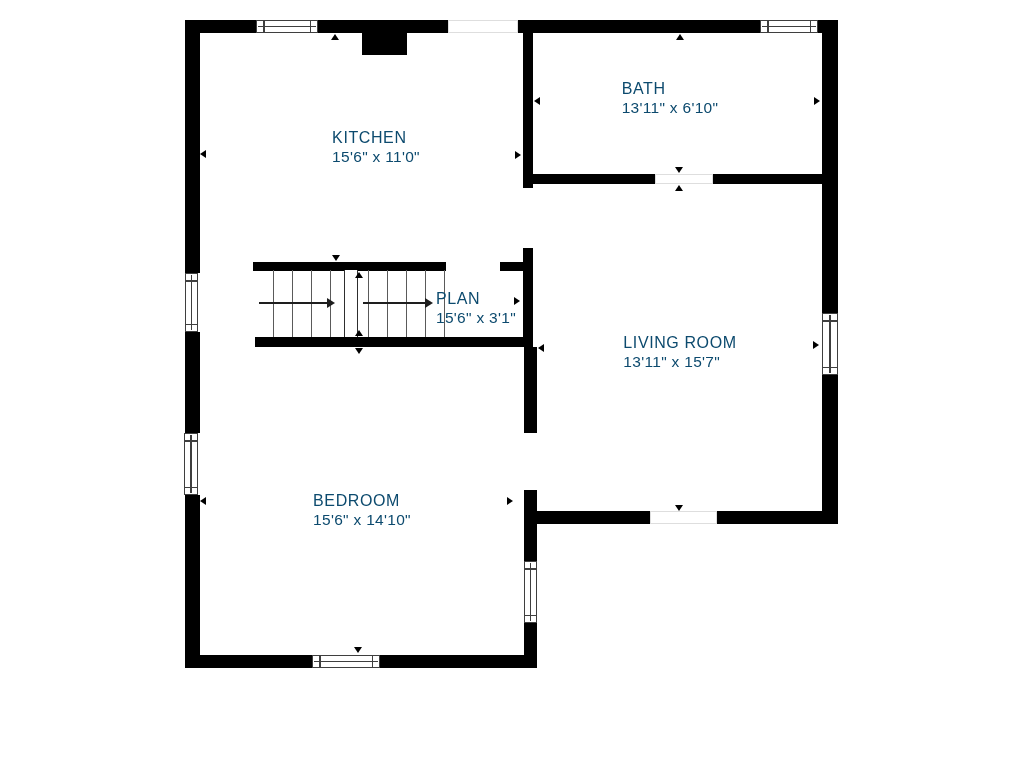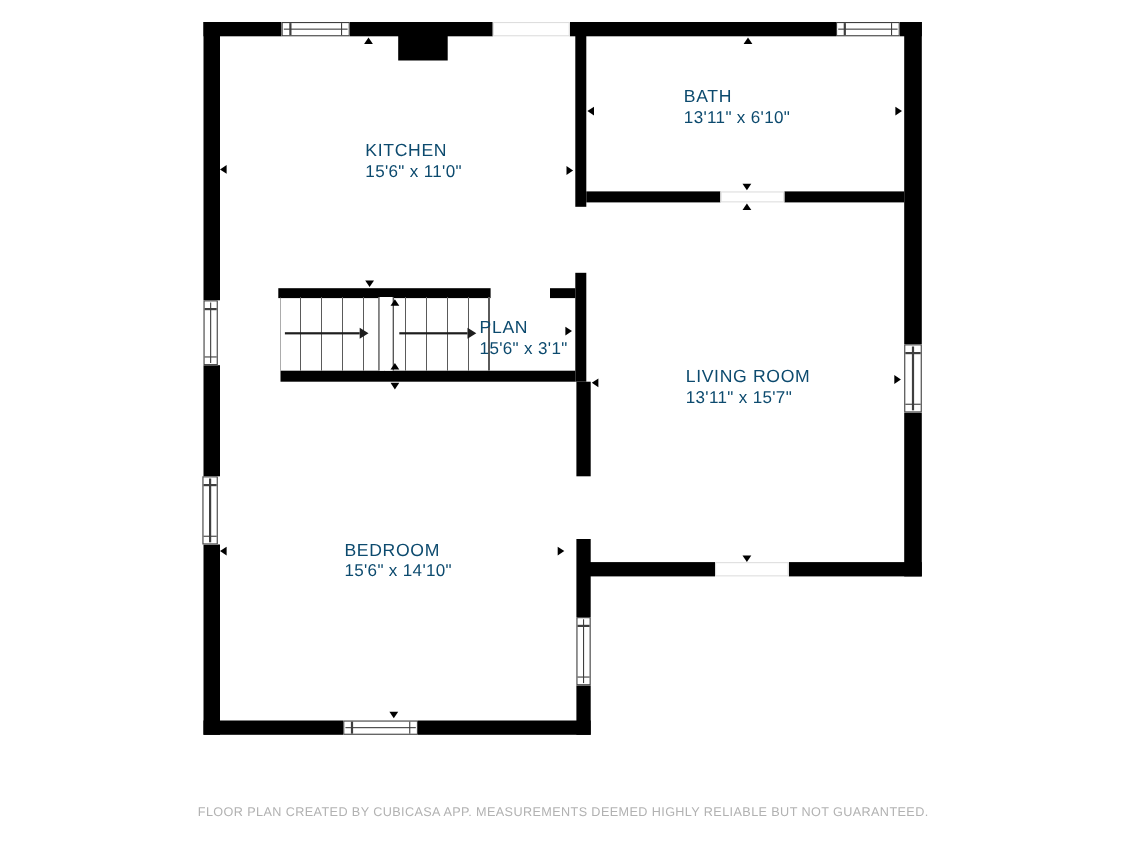--- a/index.html
+++ b/index.html
@@ -168,15 +168,14 @@
   </div>
   <div class="room-label" style="left:680px;top:333px;">
     <div class="room-name">LIVING ROOM</div>
     <div class="room-dims">13'11" x 15'7"</div>
   </div>
   <div class="room-label" style="left:362px;top:491px;">
     <div class="room-name">BEDROOM</div>
     <div class="room-dims">15'6" x 14'10"</div>
   </div>
 
-  <div class="footer">FLOOR PLAN CREATED BY CUBICASA APP. MEASUREMENTS DEEMED HIGHLY RELIABLE BUT NOT GUARANTEED.</div>
 
 </div>
 
 </body></html>

